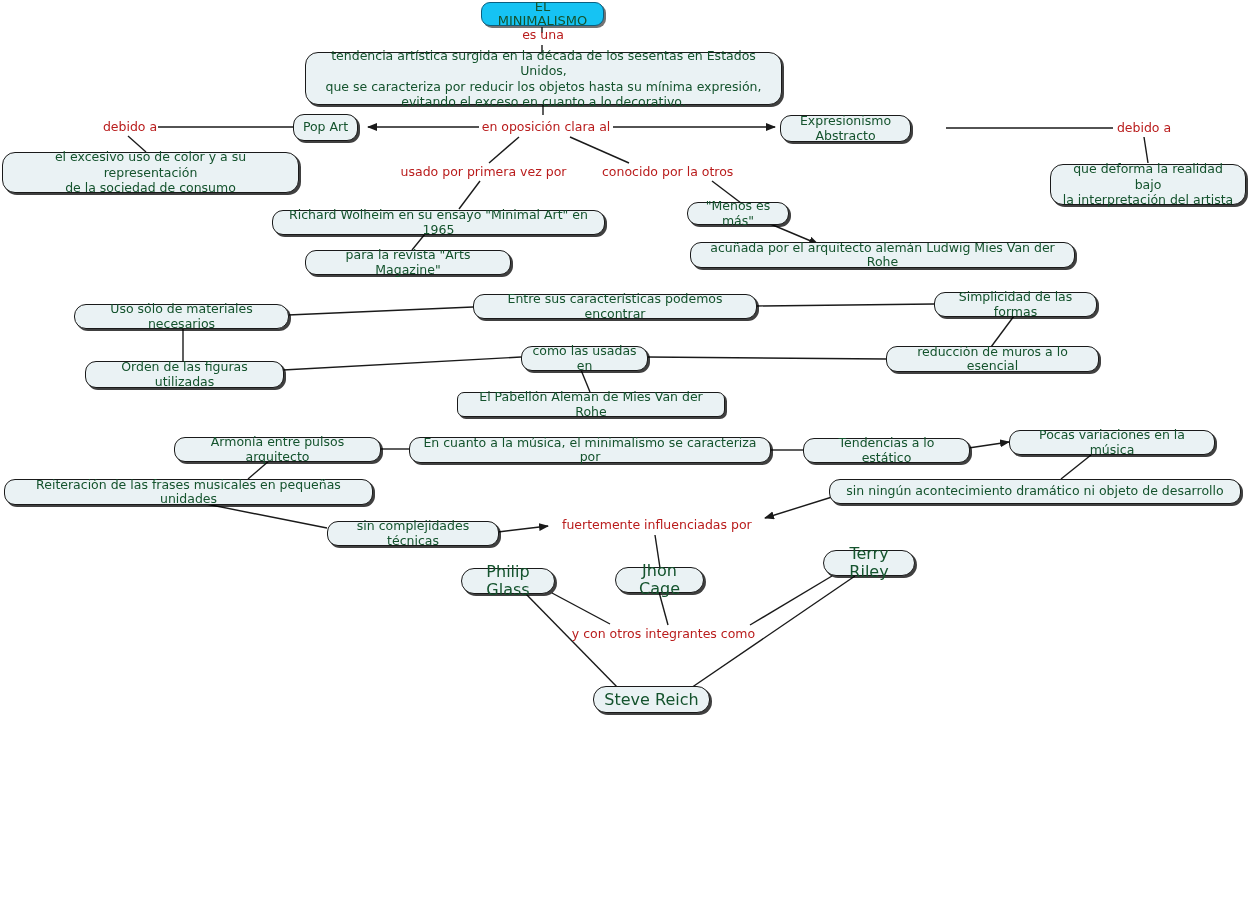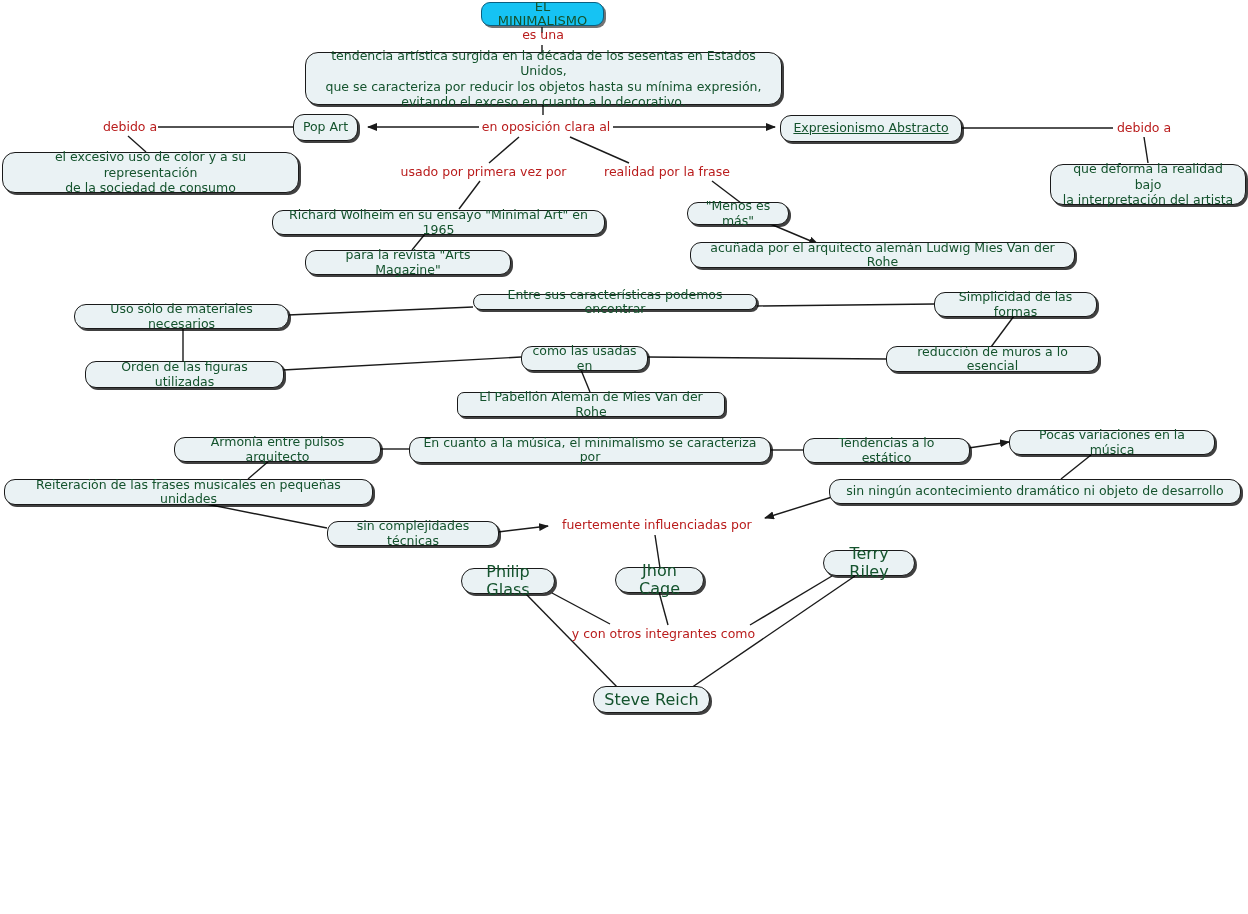--- a/index.html
+++ b/index.html
@@ -141,45 +141,45 @@
   <div class="link-label" style="left:505px; top:27px; width:76px;">es una</div>
 
   <div class="node wide" style="left:305px; top:52px; width:477px; height:53px;">tendencia artística surgida en la década de los sesentas en Estados Unidos,
 que se caracteriza por reducir los objetos hasta su mínima expresión,
 evitando el exceso en cuanto a lo decorativo.</div>
 
   <div class="link-label" style="left:481px; top:119px; width:130px;">en oposición clara al</div>
 
   <div class="node" style="left:293px; top:114px; width:65px; height:27px;">Pop Art</div>
 
-  <div class="node" style="left:780px; top:115px; width:182px; height:27px;text-decoration:underline;">Expresionismo Abstracto</div>
+  <div class="node" style="left:780px; top:115px; width:131px; height:27px;">Expresionismo Abstracto</div>
 
   <div class="link-label" style="left:100px; top:119px; width:60px;">debido a</div>
 
   <div class="link-label" style="left:1114px; top:120px; width:60px;">debido a</div>
 
   <div class="node wide" style="left:2px; top:152px; width:297px; height:41px;">el excesivo uso de color y a su representación
 de la sociedad de consumo</div>
 
   <div class="node wide" style="left:1050px; top:164px; width:196px; height:41px;">que deforma la realidad bajo
 la interpretación del artista</div>
 
   <div class="link-label" style="left:396px; top:164px; width:175px;">usado por primera vez por</div>
 
-  <div class="link-label" style="left:602px; top:164px; width:130px;">realidad por la frase</div>
+  <div class="link-label" style="left:602px; top:164px; width:130px;">conocido por la otros</div>
 
   <div class="node" style="left:272px; top:210px; width:333px; height:25px;">Richard Wolheim en su ensayo "Minimal Art" en 1965</div>
 
   <div class="node" style="left:305px; top:250px; width:206px; height:25px;">para la revista "Arts Magazine"</div>
 
   <div class="node" style="left:687px; top:202px; width:102px; height:23px;">"Menos es más"</div>
 
   <div class="node" style="left:690px; top:242px; width:385px; height:26px;">acuñada por el arquitecto alemán Ludwig Mies Van der Rohe</div>
 
-  <div class="node" style="left:473px; top:294px; width:284px; height:16px;">Entre sus características podemos encontrar</div>
+  <div class="node" style="left:473px; top:294px; width:284px; height:25px;">Entre sus características podemos encontrar</div>
 
   <div class="node" style="left:74px; top:304px; width:215px; height:25px;border-radius:12px;">Uso sólo de materiales necesarios</div>
 
   <div class="node" style="left:934px; top:292px; width:163px; height:25px;">Simplicidad de las formas</div>
 
   <div class="node" style="left:85px; top:361px; width:199px; height:27px;">Orden de las figuras utilizadas</div>
 
   <div class="node" style="left:521px; top:346px; width:127px; height:25px;">como las usadas en</div>
 
   <div class="node" style="left:886px; top:346px; width:213px; height:26px;">reducción de muros a lo esencial</div>

